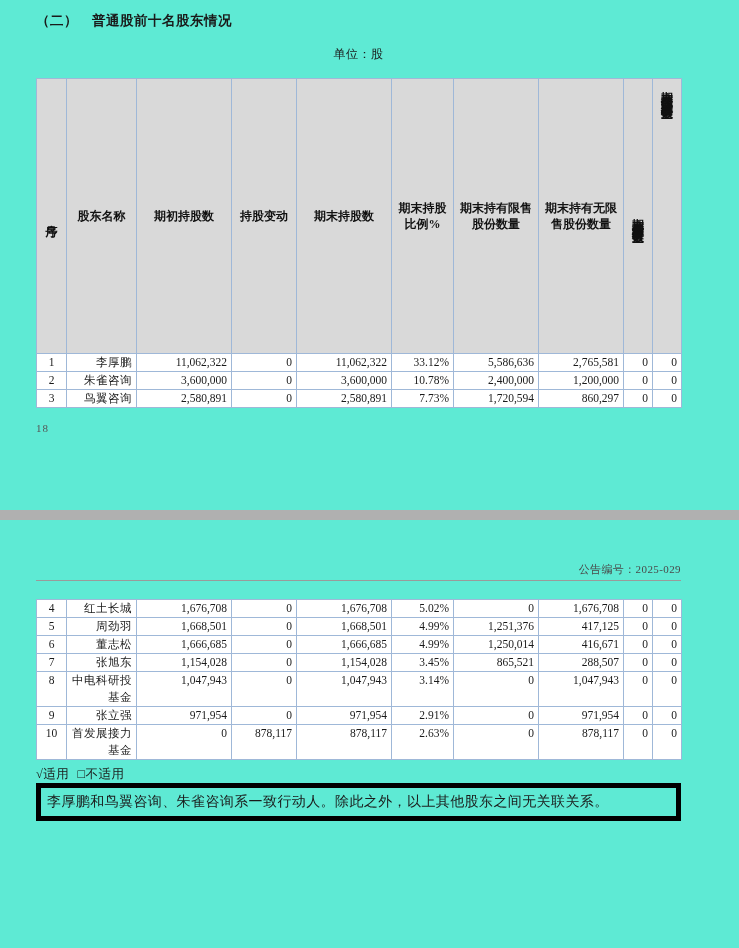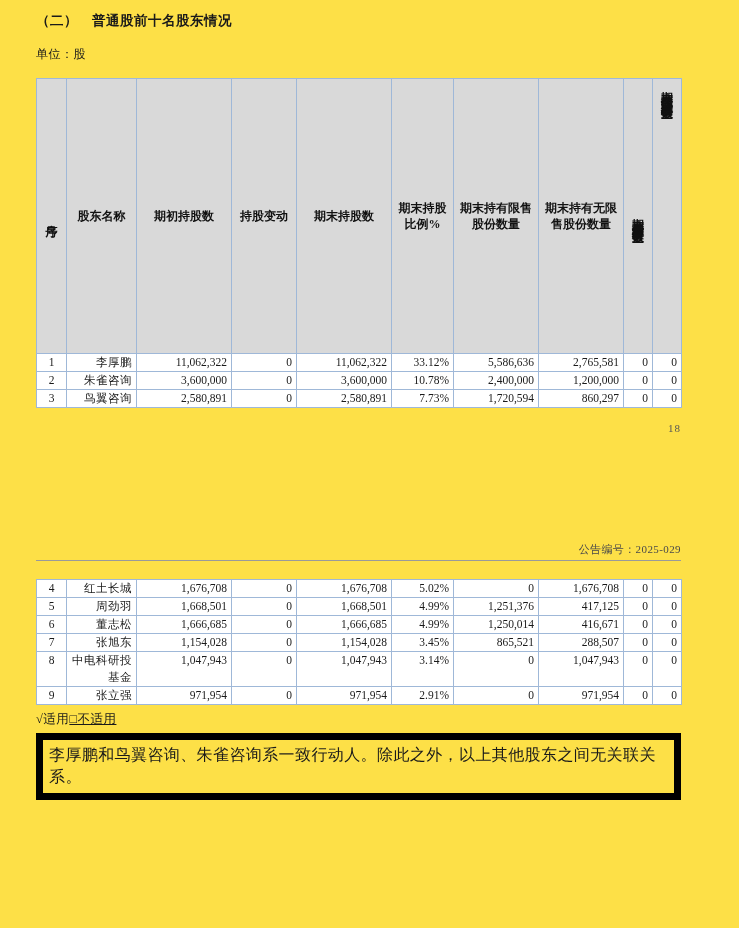--- a/index.html
+++ b/index.html
@@ -13,53 +13,53 @@
     font-family: "Liberation Serif", "DejaVu Serif", serif;
     color: #1a1a1a;
     position: relative;
     overflow: hidden;
   }
 
   .page {
     position: absolute;
     left: 0;
     width: 739px;
-    background: #fde047;
+    background: #5eead4;
     box-sizing: border-box;
   }
   .page-one { top: 0; height: 510px; }
   .page-gap {
     position: absolute;
     left: 0;
     top: 510px;
     width: 739px;
     height: 10px;
     background: #b0b0b0;
   }
-  .page-two { top: 500px; height: 428px; }
+  .page-two { top: 520px; height: 428px; }
 
   .content {
     position: relative;
     margin-left: 36px;
     width: 645px;
   }
 
   
   .sec-heading {
     font-weight: bold;
     font-size: 13.5px;
     letter-spacing: 0.5px;
     padding-top: 12px;
     padding-bottom: 0;
     white-space: nowrap;
   }
   .sec-heading .num { margin-right: 14px; }
 
   .unit-line {
-    text-align: left;
+    text-align: center;
     font-size: 12px;
     padding-top: 16px;
     padding-bottom: 4px;
     letter-spacing: 0.5px;
   }
 
   .notice-no {
     text-align: right;
     font-size: 11px;
     color: #4a4a4a;
@@ -120,46 +120,45 @@
   }
   td.c { text-align: center; }
   td.r { text-align: right; }
   td.name { text-align: right; letter-spacing: 0.5px; }
   tr.multiline td { height: 34px; line-height: 17px; vertical-align: top; padding-top: 1px; }
   tr.multiline td.r, tr.multiline td.c { vertical-align: top; }
   td.total { font-weight: bold; text-align: center; letter-spacing: 1px; }
   tr.total-row td { height: 19px; line-height: 19px; }
 
   .pagenum {
-    text-align: right;
+    text-align: left;
     font-size: 11px;
     color: #555;
     padding-top: 14px;
     letter-spacing: 1px;
   }
 
   
   .note-title {
     font-weight: bold;
     font-size: 12.5px;
     letter-spacing: 0.5px;
     margin-top: 22px;
   }
   .note-check {
     font-size: 12.5px;
     letter-spacing: 0.5px;
     margin-top: 6px;
   }
-  .note-check .box { margin-left: 0; text-decoration: underline; }
+  .note-check .box { margin-left: 8px; }
   .note-box {
-    border: 7px solid #000000;
-    font-size: 16px;
+    border: 5px solid #000000;
+    font-size: 14px;
     letter-spacing: 0.4px;
     padding: 4px 6px;
-    margin-top: 5px;
     width: 645px;
     box-sizing: border-box;
     line-height: 1.4;
   }
 </style>
 </head>
 <body>
 
 <div class="page page-one">
   <div class="content">
@@ -354,20 +353,32 @@
           <td class="name">张立强</td>
           <td class="r">971,954</td>
           <td class="r">0</td>
           <td class="r">971,954</td>
           <td class="r">2.91%</td>
           <td class="r">0</td>
           <td class="r">971,954</td>
           <td class="r">0</td>
           <td class="r">0</td>
         </tr>
+        <tr class="multiline">
+          <td class="c">10</td>
+          <td class="name">首发展接力基金</td>
+          <td class="r">0</td>
+          <td class="r">878,117</td>
+          <td class="r">878,117</td>
+          <td class="r">2.63%</td>
+          <td class="r">0</td>
+          <td class="r">878,117</td>
+          <td class="r">0</td>
+          <td class="r">0</td>
+        </tr>
       </tbody>
     </table>
 
     <div class="note-check">
       <span>√适用</span><span class="box">□不适用</span>
     </div>
     <div class="note-box">李厚鹏和鸟翼咨询、朱雀咨询系一致行动人。除此之外，以上其他股东之间无关联关系。</div>
 
   </div>
 </div>

